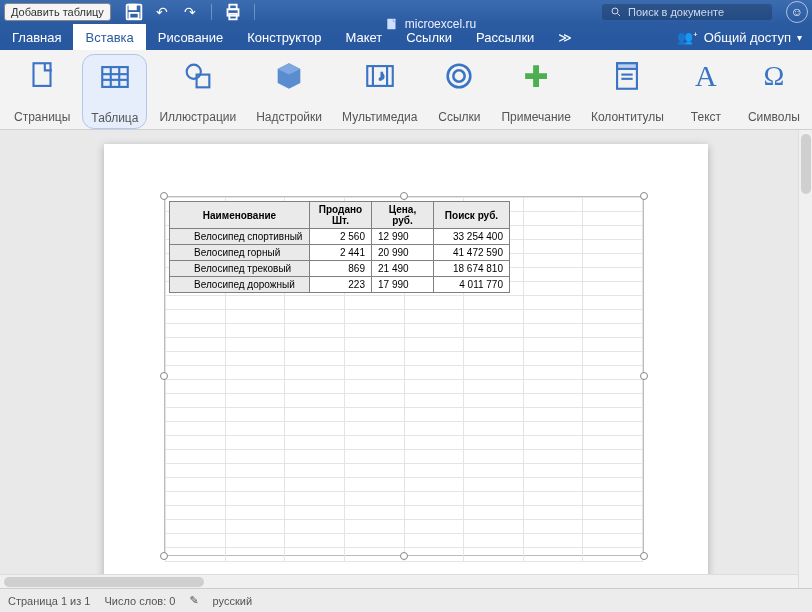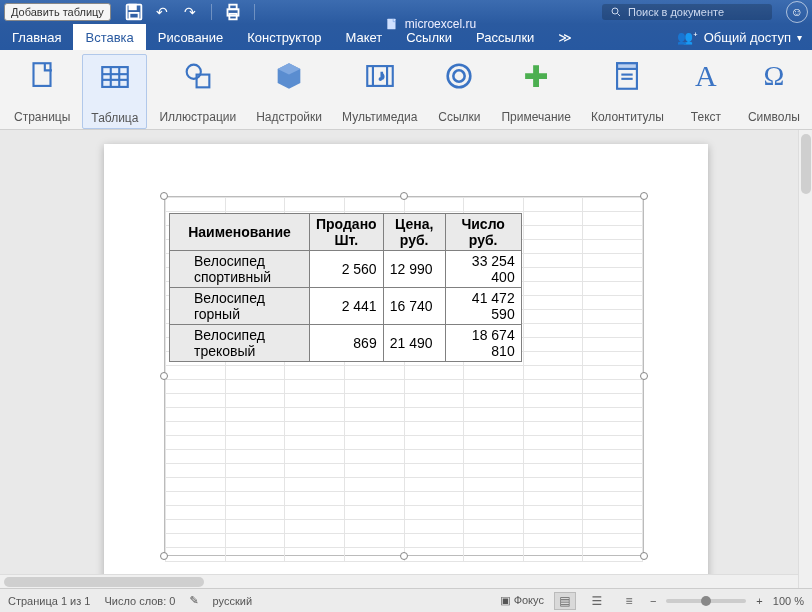--- a/index.html
+++ b/index.html
@@ -100,23 +100,23 @@
   .h-tc{left:50%;top:-5px;margin-left:-4px;} .h-bc{left:50%;bottom:-5px;margin-left:-4px;}
   .sheet-grid {
     position:absolute;inset:0;
   }
   .sheet-grid table {
     border-collapse:collapse;width:100%;height:100%;
   }
   .sheet-grid td { border:1px solid #e4e4e4; height:14px;}
   .data-table {
     position:absolute;
-    left:4px; top:16px;
+    left:4px; top:4px;
     border-collapse:collapse;
-    font-size:14px;
+    font-size:10px;
     background:#fff;
   }
   .data-table th, .data-table td {
     border:1px solid #808080;
     padding:2px 6px;
   }
   .data-table th {
     background:#eaeaea;
     font-weight:bold;
     text-align:center;
@@ -203,21 +203,21 @@
   <div class="rib-group">
     <div class="rib-icon">
         <svg viewBox="0 0 24 24" fill="none" stroke="#3b74c4" stroke-width="1.5">
           <rect x="6" y="3" width="12" height="16"></rect>
           <path d="M14 3v5h5"></path>
         </svg>
       </div>
     <div class="rib-label">Страницы</div>
   </div>
   <div class="rib-sep"></div>
-  <div class="rib-group" style="background:#e6eefb;border:1px solid #b1c8ea;border-radius:2px;">
+  <div class="rib-group" style="background:#e6eefb;border:1px solid #b1c8ea;border-radius:12px;">
     <div class="rib-icon">
         <svg viewBox="0 0 24 24" fill="none" stroke="#3b74c4" stroke-width="1.5">
           <rect x="3" y="5" width="18" height="14"></rect>
           <line x1="3" y1="10" x2="21" y2="10"></line>
           <line x1="3" y1="14" x2="21" y2="14"></line>
           <line x1="9" y1="5" x2="9" y2="19"></line>
           <line x1="15" y1="5" x2="15" y2="19"></line>
         </svg>
       </div>
     <div class="rib-label">Таблица</div>
@@ -561,41 +561,47 @@
               </tr>
         </tbody>
           </table>
       </div>
       <table class="data-table">
         <thead>
             <tr>
           <th style="width:140px">Наименование</th>
           <th style="width:62px">Продано Шт.</th>
           <th style="width:62px">Цена, руб.</th>
-          <th style="width:76px">Число руб.</th>
+          <th style="width:76px">Поиск руб.</th>
         </tr>
           </thead>
         <tbody id="tbody">
             <tr>
               <td class="name">Велосипед спортивный</td>
               <td class="num">2 560</td>
               <td class="num2">12 990</td>
               <td class="num3">33 254 400</td>
             </tr>
             <tr>
               <td class="name">Велосипед горный</td>
               <td class="num">2 441</td>
-              <td class="num2">16 740</td>
+              <td class="num2">20 990</td>
               <td class="num3">41 472 590</td>
             </tr>
             <tr>
               <td class="name">Велосипед трековый</td>
               <td class="num">869</td>
               <td class="num2">21 490</td>
               <td class="num3">18 674 810</td>
+            </tr>
+            <tr>
+              <td class="name">Велосипед дорожный</td>
+              <td class="num">223</td>
+              <td class="num2">17 990</td>
+              <td class="num3">4 011 770</td>
             </tr>
           </tbody>
       </table>
       <div class="handle h-tl"></div>
       <div class="handle h-tr"></div>
       <div class="handle h-bl"></div>
       <div class="handle h-br"></div>
       <div class="handle h-ml"></div>
       <div class="handle h-mr"></div>
       <div class="handle h-tc"></div>
@@ -608,25 +614,13 @@
   <div class="scrollbar-h">
       <div class="scroll-thumb-h"></div>
     </div>
 </div>
 
 <div class="statusbar">
   <span>Страница 1 из 1</span>
   <span>Число слов: 0</span>
   <span>✎</span>
   <span>русский</span>
-  <div class="sb-right">
-    <span>▣ <span>Фокус</span></span>
-    <div class="view-btn active">▤</div>
-    <div class="view-btn">☰</div>
-    <div class="view-btn">≡</div>
-    <span>−</span>
-    <div class="zoom-slider">
-        <div class="zoom-thumb"></div>
-      </div>
-    <span>+</span>
-    <span>100 %</span>
-  </div>
 </div>
 
 </body></html>

